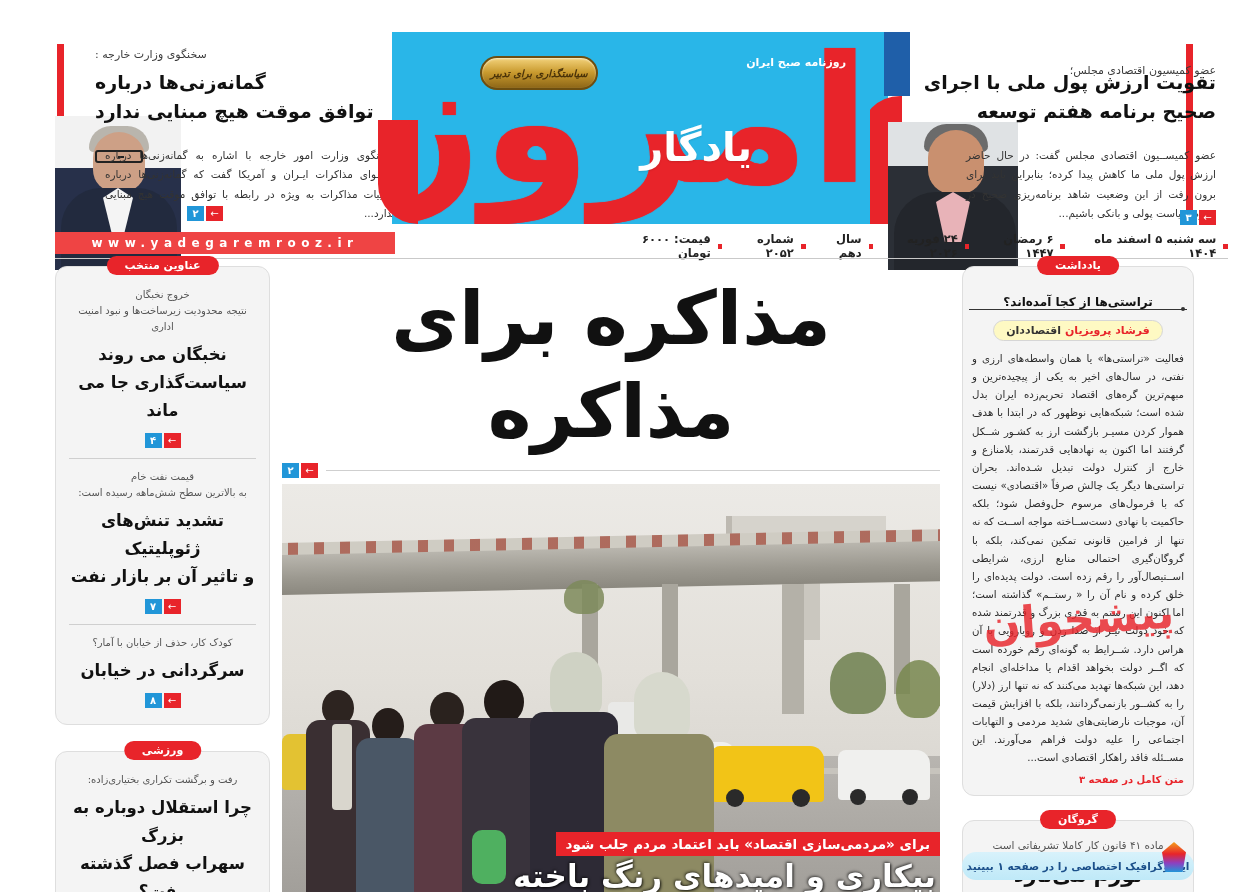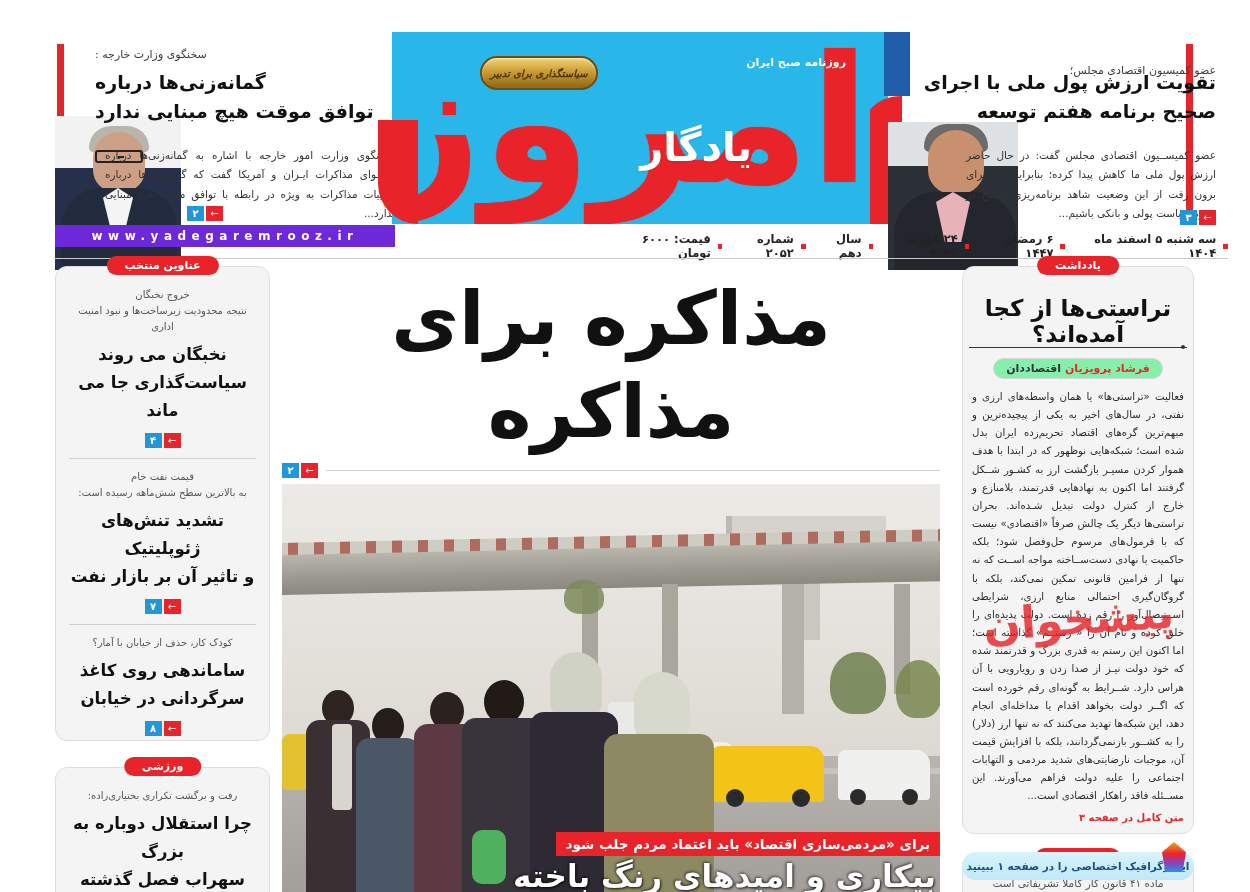--- a/index.html
+++ b/index.html
@@ -56,22 +56,22 @@
     position: absolute; left: 860px; top: 96px; width: 42px; height: 128px;
     background: #e8242a; border-radius: 40px 0 0 0;
   }
   .mast-swoosh-r2 {
     position: absolute; left: 884px; top: 32px; width: 26px; height: 64px;
     background: #1f5fa9;
   }
 
   
   .url-strip {
-    position: absolute; left: 55px; top: 225px; width: 340px; height: 22px;
-    background: #6d28d9; color: #fff;
+    position: absolute; left: 55px; top: 232px; width: 340px; height: 22px;
+    background: #ef4444; color: #fff;
     font-size: 12px; letter-spacing: 5.5px; font-weight: 700;
     display: flex; align-items: center; justify-content: center;
     direction: ltr;
   }
 
   
   .mast-left { position: absolute; left: 55px; top: 38px; width: 340px; height: 196px; }
   .mast-left .kicker { position: absolute; right: 0; top: 10px; width: 300px; text-align: left; font-size: 11px; color: #3a3a3a; }
   .mast-left .hl { position: absolute; right: 0; top: 30px; width: 300px; text-align: left; font-size: 19px; font-weight: 700; color: #111; line-height: 1.55; }
   .mast-left .body { position: absolute; right: 0; top: 108px; width: 290px; text-align: justify; font-size: 10.5px; line-height: 1.85; color: #333; }
@@ -185,23 +185,23 @@
   }
   .photo-cap-hl {
     position: absolute; right: 4px; top: 374px;
     color: #fff; font-size: 31px; font-weight: 700;
     text-shadow: 1px 1px 3px rgba(0,0,0,.85), -1px -1px 3px rgba(0,0,0,.55);
     white-space: nowrap;
   }
 
   
   .col-right { position: absolute; left: 962px; top: 266px; width: 232px; }
-  .note-title { font-size: 23px; font-weight: 700; color: #111; text-align: center; margin-top: 12px; }
+  .note-title { font-size: 12px; font-weight: 700; color: #111; text-align: center; margin-top: 12px; }
   .author-chip {
-    margin: 10px auto 0; width: fit-content; background: #86efac; border: 1px solid #d6d6d6;
+    margin: 10px auto 0; width: fit-content; background: #fef9c3; border: 1px solid #d6d6d6;
     border-radius: 12px; padding: 3px 12px; font-size: 11px; font-weight: 700; color: #333;
     position: relative;
   }
   .author-chip b { color: #e8242a; }
   .author-rule { height: 1px; background: #333; margin: 0 6px; position: relative; }
   .author-rule:after { content:""; position:absolute; right:2px; top:-2px; width:4px; height:4px; background:#333; border-radius:50%; }
   .note-body {
     font-size: 10.2px; line-height: 1.78; color: #2b2b2b; text-align: justify;
     margin-top: 9px; padding: 0 9px 0 9px;
   }
@@ -310,21 +310,21 @@
     <span>سال دهم</span>
     <span class="sq"></span>
     <span>شماره ۲۰۵۲</span>
     <span class="sq"></span>
     <span>قیمت: ۶۰۰۰ تومان</span>
   </div>
   <div class="datebar-line"></div>
 
   <div class="col-left">
 
-    <div class="card" style="padding:20px 13px 4px;">
+    <div class="card" style="padding:20px 13px 16px;">
       <div class="cat-pill">عناوین منتخب</div>
 
       <div>
         <div class="ls-kicker">
           <div>خروج نخبگان</div>
           <div>نتیجه محدودیت زیرساخت‌ها و نبود امنیت اداری</div>
         </div>
         <div class="ls-hl">
           <div>نخبگان می روند</div>
           <div>سیاست‌گذاری جا می ماند</div>
@@ -356,21 +356,20 @@
         </div>
       </div>
 
       <div class="ls-sep"></div>
 
       <div>
         <div class="ls-kicker">
           <div>کودک کار، حذف از خیابان با آمار؟</div>
         </div>
         <div class="ls-hl">
-          <div>ساماندهی روی کاغذ</div>
           <div>سرگردانی در خیابان</div>
         </div>
         <div class="ls-badge-wrap">
           <div class="badges">
             <div class="badge-num">۸</div>
             <div class="badge-arrow">←</div>
           </div>
         </div>
       </div>
     </div>
@@ -480,21 +479,21 @@
         <span>اقتصاددان</span>
       </div>
 
       <div class="note-body">فعالیت «تراستی‌ها» یا همان واسطه‌های ارزی و نفتی، در سال‌های اخیر به یکی از پیچیده‌ترین و مبهم‌ترین گره‌های اقتصاد تحریم‌زده ایران بدل شده است؛ شبکه‌هایی نوظهور که در ابتدا با هدف هموار کردن مسیـر بازگشت ارز به کشـور شــکل گرفتند اما اکنون به نهادهایی قدرتمند، بلامنازع و خارج از کنترل دولت تبدیل شـده‌اند. بحران تراستی‌ها دیگر یک چالش صرفاً «اقتصادی» نیست که با فرمول‌های مرسوم حل‌وفصل شود؛ بلکه حاکمیت با نهادی دست‌ســاخته مواجه اســت که نه تنها از فرامین قانونی تمکین نمی‌کند، بلکه با گروگان‌گیری احتمالی منابع ارزی، شرایطی اســتیصال‌آور را رقم زده است. دولت پدیده‌ای را خلق کرده و نام آن را « رستــم» گذاشته است؛ اما اکنون این رستم به قدری بزرگ و قدرتمند شده که خود دولت نیـز از صدا زدن و رویارویی با آن هراس دارد. شــرایط به گونه‌ای رقم خورده است که اگــر دولت بخواهد اقدام یا مداخله‌ای انجام دهد، این شبکه‌ها تهدید می‌کنند که نه تنها ارز (دلار) را به کشــور بازنمی‌گردانند، بلکه با افزایش قیمت آن، موجبات نارضایتی‌های شدید مردمی و التهابات اجتماعی را علیه دولت فراهم می‌آورند. این مســئله فاقد راهکار اقتصادی است...</div>
       <div class="note-more">متن کامل در صفحه ۳</div>
 
       <div class="watermark-fa">پیشخوان</div>
     </div>
 
     <div class="card" style="margin-top:24px; padding:18px 12px 10px;">
-      <div class="cat-pill">محدودیت</div>
+      <div class="cat-pill">گروگان</div>
       <div class="eco-kicker">ماده ۴۱ قانون کار کاملا تشریفاتی است</div>
       <div class="eco-hl">
         <div>تورم می‌تازد</div>
 
       </div>
 
     </div>
   </div>
 
   <div class="promo">

